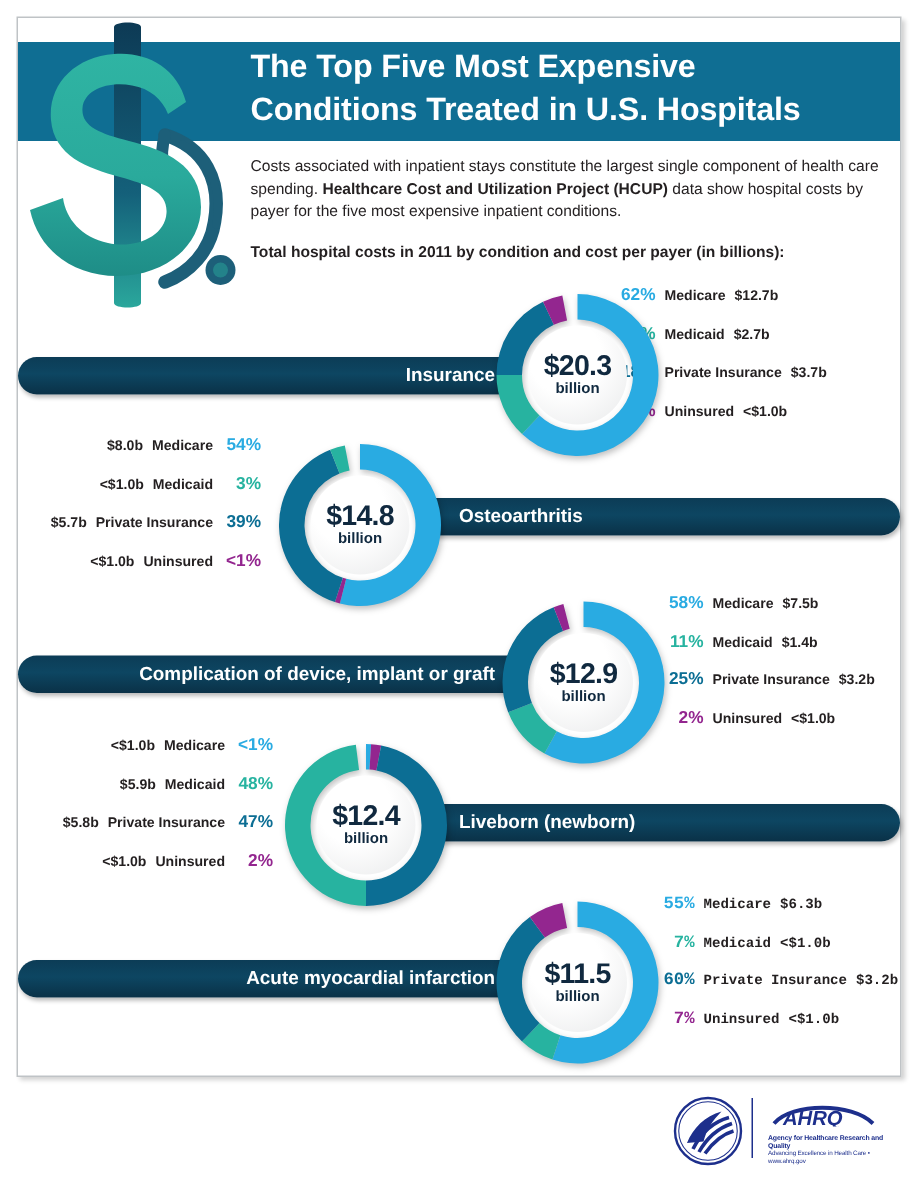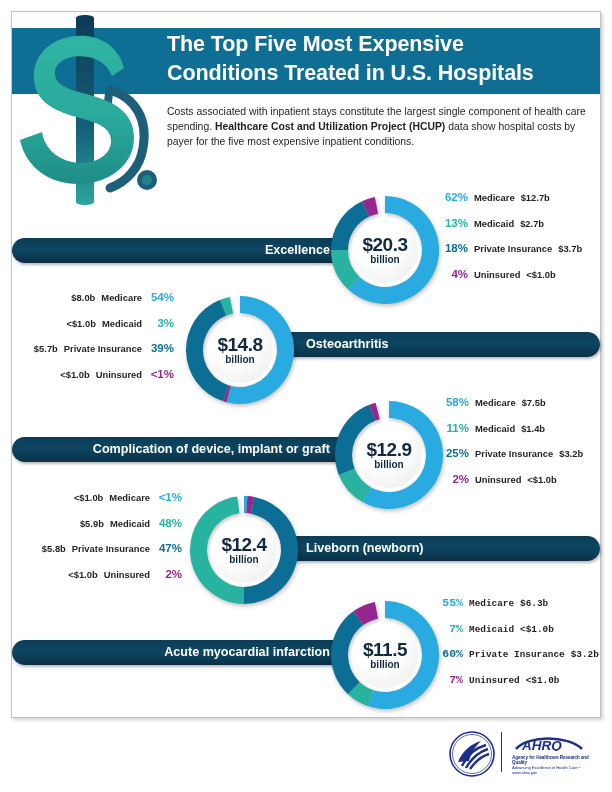--- a/index.html
+++ b/index.html
@@ -182,36 +182,37 @@
     </svg>
   </div>
 
   <div id="title">
     <div>The Top Five Most Expensive</div>
     <div>Conditions Treated in U.S. Hospitals</div>
   </div>
 
   <div id="intro"><span>Costs associated with inpatient stays constitute the largest single component of health care spending. </span><b>Healthcare Cost and Utilization Project (HCUP)</b><span> data show hospital costs by payer for the five most expensive inpatient conditions.</span></div>
 
+  <div id="subhead">Total hospital costs in 2011 by condition and cost per payer (in billions):</div>
 
   <div id="rows">
-      <div class="labelbar right-anchor" style="left: 12px; top: 238px; width: 330px;">Excellence</div>
+      <div class="labelbar right-anchor" style="left: 12px; top: 238px; width: 330px;">Insurance</div>
       <div class="donut-wrap" style="left: 329px; top: 194px;">
         <svg width="112" height="112" viewBox="0 0 112 112">
           <path d="M56 2 A54 54 0 1 1 19.034456279850808 95.36430588075622 L30.671757080638518 82.97183921459222 A37 37 0 1 0 56 19 Z" fill="#29ABE2"></path>
           <path d="M19.034456279850808 95.36430588075622 A54 54 0 0 1 2 56.00000000000001 L19 56.00000000000001 A37 37 0 0 0 30.671757080638518 82.97183921459222 Z" fill="#27B3A0"></path>
           <path d="M2 56.00000000000001 A54 54 0 0 1 33.00791825548606 7.139339166834958 L40.246166212092305 22.521399058757282 A37 37 0 0 0 19 56.00000000000001 Z" fill="#0C6E94"></path>
           <path d="M33.00791825548606 7.139339166834958 A54 54 0 0 1 45.881409012370824 2.9564884606508244 L49.06689136032816 19.655371723038527 A37 37 0 0 0 40.246166212092305 22.521399058757282 Z" fill="#93268F"></path>
         </svg>
         <div class="donut-center">
           <div class="amt">$20.3</div>
           <div class="unit">billion</div>
         </div>
       </div>
-      <div class="legend lg-right" style="left: 442px; top: 191px;">
+      <div class="legend lg-right" style="left: 411px; top: 191px;">
         <div class="lrow">
           <span class="pct" style="color: rgb(41, 171, 226);">62%</span>
           <span class="payer">Medicare</span>
           <span class="amtv">$12.7b</span>
         </div>
         <div class="lrow">
           <span class="pct" style="color: rgb(39, 179, 160);">13%</span>
           <span class="payer">Medicaid</span>
           <span class="amtv">$2.7b</span>
         </div>

